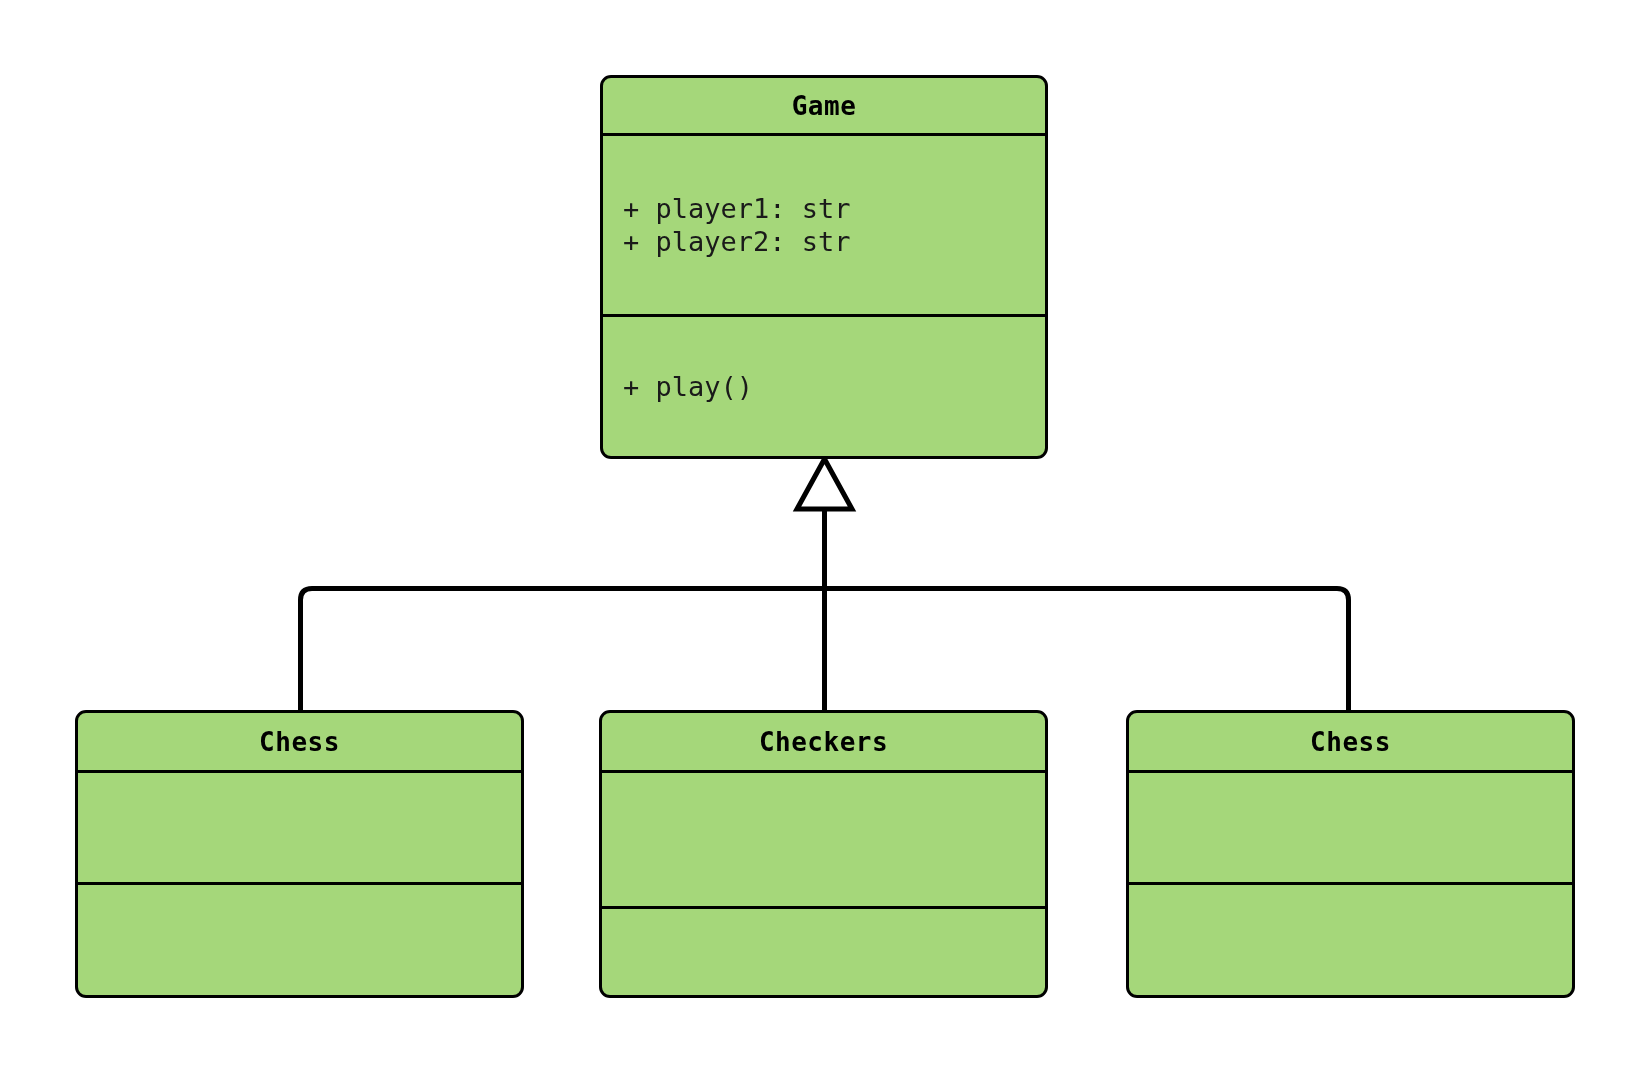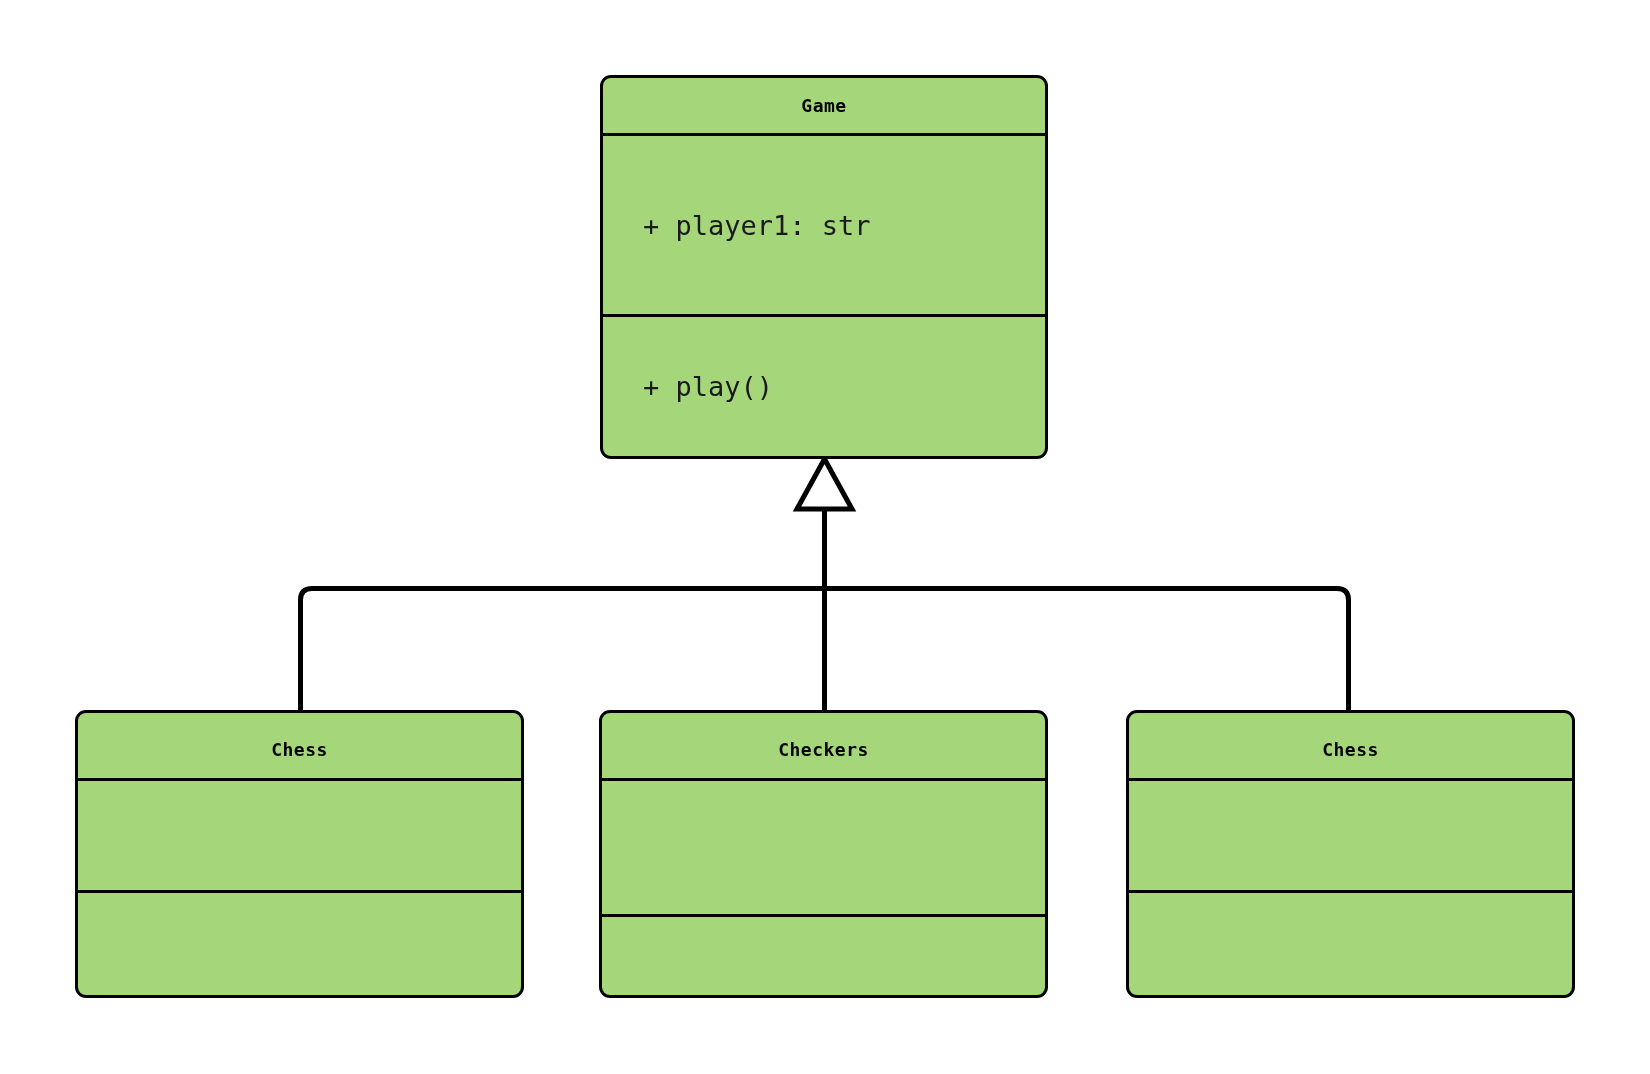--- a/index.html
+++ b/index.html
@@ -35,37 +35,37 @@
     display: flex;
     flex-direction: column;
     overflow: hidden;
   }
   .uml-title {
     box-sizing: border-box;
     width: 100%;
     text-align: left;
     font-family: "DejaVu Sans Mono", monospace;
     font-weight: bold;
-    font-size: 18px;
+    font-size: 26px;
     letter-spacing: 0.5px;
     color: #000000;
     display: flex;
     align-items: center;
     justify-content: center;
     border-bottom: 3px solid #000000;
     flex: none;
   }
   .uml-compartment {
     box-sizing: border-box;
     width: 100%;
     font-family: "DejaVu Sans Mono", monospace;
     font-size: 27px;
     line-height: 33px;
     color: #1a1a1a;
-    padding: 0 40px;
+    padding: 0 20px;
     display: flex;
     flex-direction: column;
     justify-content: center;
     flex: none;
   }
   .uml-compartment.attrs {
     border-bottom: 3px solid #000000;
   }
   .uml-compartment .row {
     white-space: pre;
@@ -84,21 +84,21 @@
   #class-game .uml-title { height: 58px; }
   #class-game .attrs { height: 181px; }
   #class-game .ops { height: 139px; justify-content: center; }
 
   
   .leaf {
     top: 710px;
     width: 449px;
     height: 288px;
   }
-  .leaf .uml-title { height: 60px; margin-top: 8px; }
+  .leaf .uml-title { height: 60px; }
   .leaf .attrs { height: 112px; }
   .leaf .ops { height: 110px; }
 
   #class-chess { left: 75px; }
   #class-checkers { left: 599px; gap: 24px; }
   #class-ludo { left: 1126px; }
 </style>
 </head>
 <body>
 
@@ -115,20 +115,21 @@
       <path d="M 824.5 588.5 L 824.5 710"></path>
     </g>
 
     <polygon points="824.5,459 852,509 797,509" fill="#ffffff" stroke="#000000" stroke-width="5" stroke-linejoin="miter"></polygon>
   </svg>
 
   <div class="uml-class" id="class-game">
     <div class="uml-title">Game</div>
     <div class="uml-compartment attrs">
       <div class="row">+ player1: str</div>
+      <div class="row">+ player2: str</div>
     </div>
     <div class="uml-compartment ops">
       <div class="row">+ play()</div>
     </div>
   </div>
 
   <div class="uml-class leaf" id="class-chess">
     <div class="uml-title">Chess</div>
     <div class="uml-compartment attrs empty">
       <div class="row"></div>

